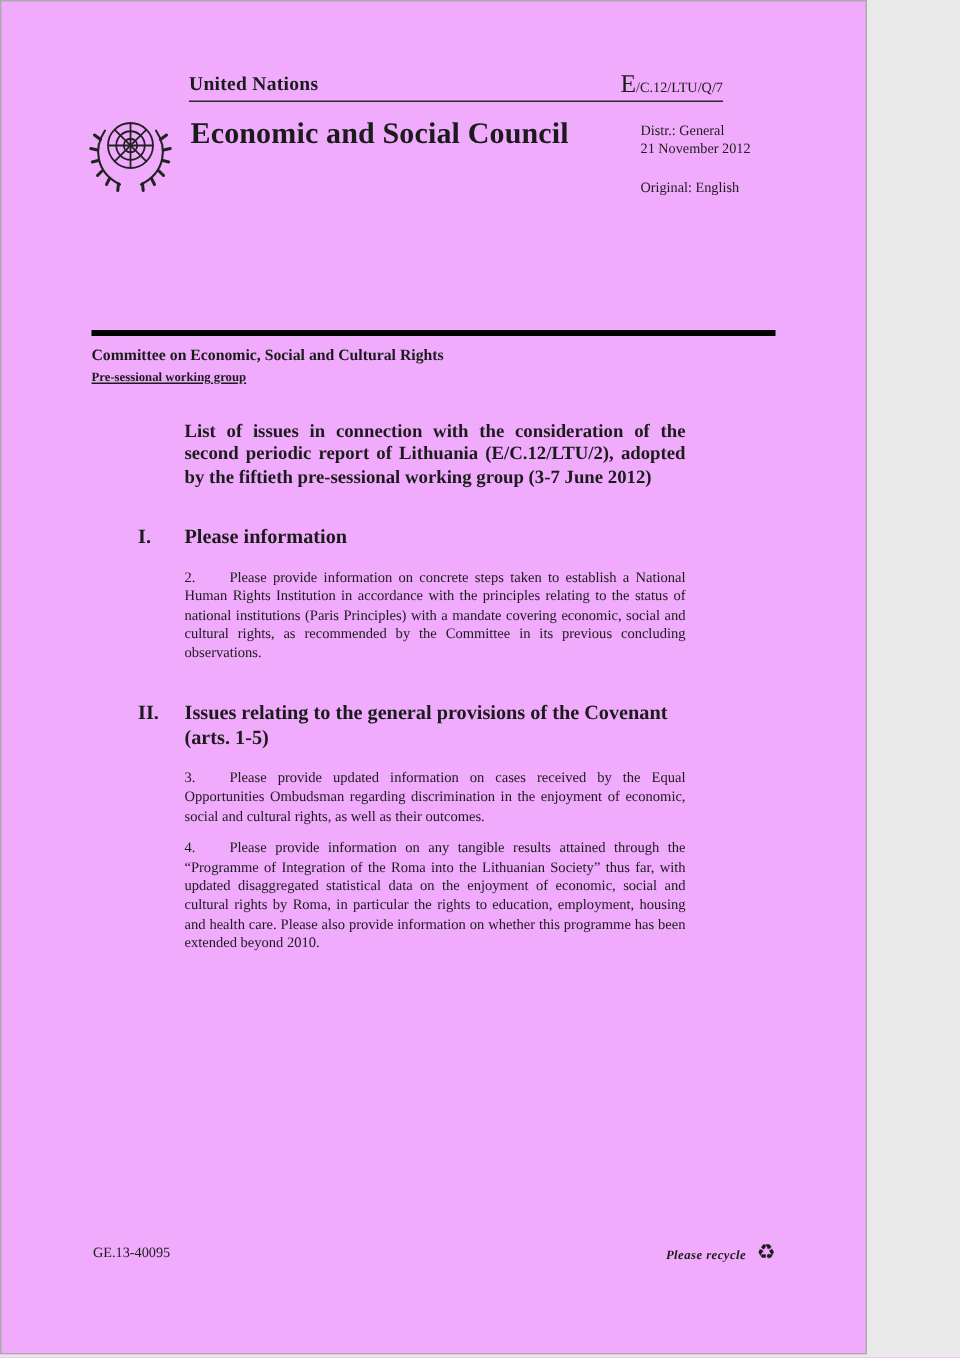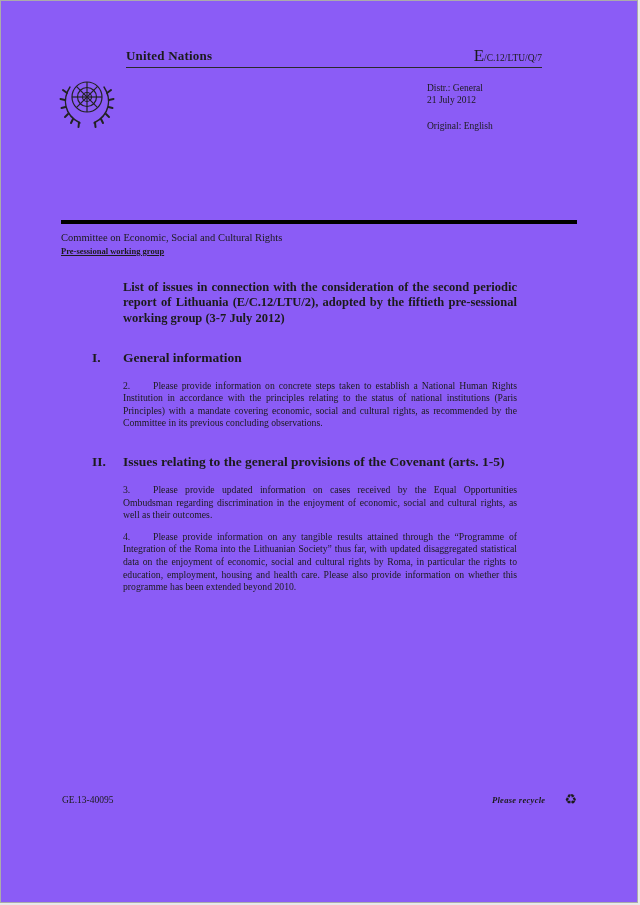--- a/index.html
+++ b/index.html
@@ -3,23 +3,23 @@
 <meta charset="utf-8">
 <style>
   html, body {
     margin: 0;
     padding: 0;
     background: #e9e9e9;
     font-family: "Liberation Serif", serif;
   }
   .page {
     position: relative;
-    width: 638px;
+    width: 578px;
     height: 903px;
-    background: #8b5cf6;
+    background: #f0abfc;
     border: 1px solid #ababab;
     box-sizing: border-box;
     padding: 46px 60px 0 60px;
     color: #1b1b1b;
     overflow: hidden;
   }
   
   .topline {
     display: flex;
     justify-content: space-between;
@@ -76,21 +76,21 @@
   .blackbar {
     height: 4px;
     background: #000000;
   }
   
   .committee {
     margin-top: 8px;
   }
   .cname {
     font-size: 10.5px;
-    font-weight: normal;
+    font-weight: bold;
   }
   .csub {
     font-size: 8.5px;
     font-weight: bold;
     margin-top: 3px;
     text-decoration: underline;
   }
   
   .body {
     margin-left: 62px;
@@ -132,30 +132,30 @@
   .subheading {
     margin: 20px 0 12px 0;
     font-size: 10.5px;
     font-weight: bold;
   }
   
   .footer {
     position: absolute;
     left: 61px;
     right: 60px;
-    top: 792px;
+    top: 828px;
     display: flex;
     justify-content: space-between;
     align-items: center;
     font-size: 9.5px;
   }
   .recycle {
     display: flex;
     align-items: center;
-    gap: 19px;
+    gap: 7px;
   }
   .rlabel {
     font-weight: bold;
     font-style: italic;
     font-size: 8.5px;
     letter-spacing: 0.3px;
   }
   .ricon {
     font-size: 14px;
     line-height: 1;
@@ -198,40 +198,41 @@
           <line x1="21" y1="49.5" x2="20.5" y2="54"></line>
           <line x1="49" y1="20" x2="53" y2="17"></line>
           <line x1="51" y1="27" x2="55.5" y2="26"></line>
           <line x1="50.5" y1="34" x2="54.5" y2="35"></line>
           <line x1="48" y1="41" x2="51" y2="44"></line>
           <line x1="43" y1="46" x2="45" y2="50"></line>
           <line x1="37" y1="49.5" x2="37.5" y2="54"></line>
         </g>
       </svg>
     </div>
+    <h1 class="council">Economic and Social Council</h1>
     <div class="distr">
       <div>Distr.: General</div>
-      <div>21 July 2012</div>
+      <div>21 November 2012</div>
       <div class="orig">Original: English</div>
     </div>
   </div>
 
   <div class="blackbar"></div>
 
   <div class="committee">
     <div class="cname">Committee on Economic, Social and Cultural Rights</div>
     <div class="csub">Pre-sessional working group</div>
   </div>
 
   <div class="body">
 
-    <p class="doc-title">List of issues in connection with the consideration of the second periodic report of Lithuania (E/C.12/LTU/2), adopted by the fiftieth pre-sessional working group (3-7 July 2012)</p>
+    <p class="doc-title">List of issues in connection with the consideration of the second periodic report of Lithuania (E/C.12/LTU/2), adopted by the fiftieth pre-sessional working group (3-7 June 2012)</p>
 
     <div class="section">
-      <h2><span class="numeral">I.</span><span>General information</span></h2>
+      <h2><span class="numeral">I.</span><span>Please information</span></h2>
       <p class="para"><span class="pnum">2.</span><span>Please provide information on concrete steps taken to establish a National Human Rights Institution in accordance with the principles relating to the status of national institutions (Paris Principles) with a mandate covering economic, social and cultural rights, as recommended by the Committee in its previous concluding observations.</span></p>
     </div>
 
     <div class="section">
       <h2><span class="numeral">II.</span><span>Issues relating to the general provisions of the Covenant (arts. 1-5)</span></h2>
 
       <p class="para"><span class="pnum">3.</span><span>Please provide updated information on cases received by the Equal Opportunities Ombudsman regarding discrimination in the enjoyment of economic, social and cultural rights, as well as their outcomes.</span></p>
       <p class="para"><span class="pnum">4.</span><span>Please provide information on any tangible results attained through the “Programme of Integration of the Roma into the Lithuanian Society” thus far, with updated disaggregated statistical data on the enjoyment of economic, social and cultural rights by Roma, in particular the rights to education, employment, housing and health care. Please also provide information on whether this programme has been extended beyond 2010.</span></p>
 
     </div>

